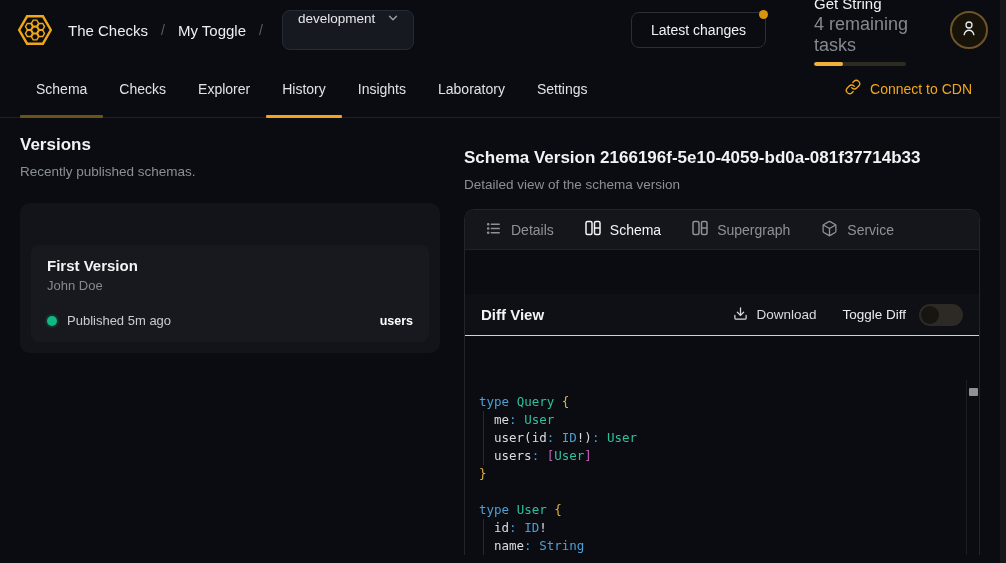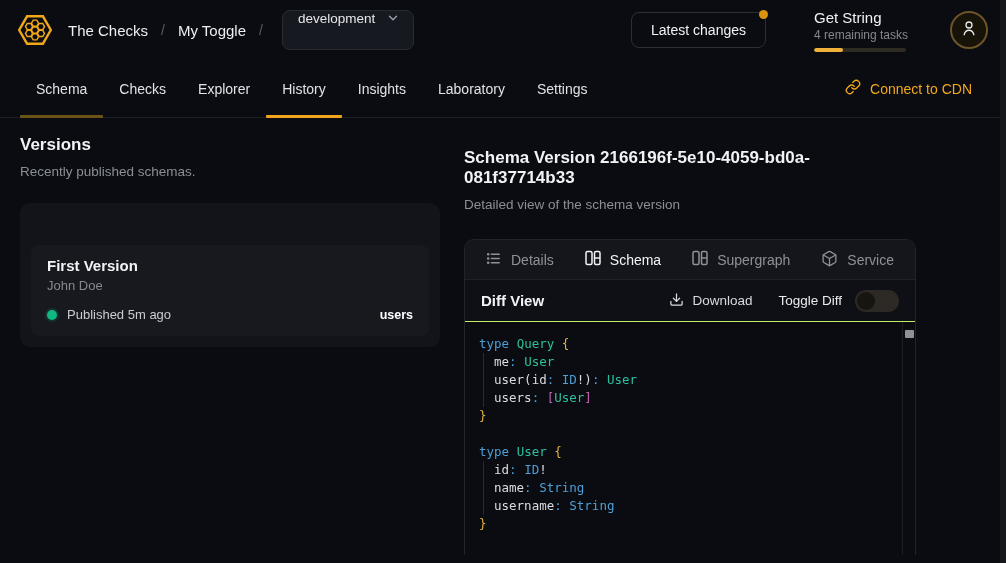--- a/index.html
+++ b/index.html
@@ -25,21 +25,21 @@
   }
   .hdr-spacer { flex:1; }
   .latest-btn {
     position:relative; height:36px; padding:0 19px;
     border:1px solid #2b2f36; border-radius:8px; background:transparent;
     color:#f1f2f4; font-size:14px; font-family:inherit; cursor:pointer;
   }
   .latest-dot { position:absolute; top:-3px; right:-3px; width:9px; height:9px; border-radius:50%; background:#d9930d; }
   .get-started { margin-left:48px; width:106px; cursor:pointer; }
   .gs-title { font-size:15px; color:#f0f1f3; line-height:17px; }
-  .gs-sub { font-size:12px; color:#84888f; margin-top:2px; }
+  .gs-sub { font-size:18px; color:#84888f; margin-top:2px; }
   .gs-bar { margin-top:6px; width:92px; height:4px; border-radius:2px; background:#2e2b22; overflow:hidden; }
   .gs-fill { height:100%; background:#f0b13a; border-radius:2px; }
   .avatar {
     margin-left:30px; width:38px; height:38px; border-radius:50%;
     border:2px solid #6d5528; background:#171309;
     display:flex; align-items:center; justify-content:center; cursor:pointer;
   }
   
   .primary-nav { display:flex; align-items:stretch; height:58px; padding-left:20px; border-bottom:1px solid #1d2026; }
   .ptab {
@@ -48,36 +48,36 @@
   }
   .ptab.section::after, .ptab.active::after {
     content:""; position:absolute; left:0; right:0; bottom:-1px; height:3px; border-radius:1px;
   }
   .ptab.section::after { background:#6b5416; }
   .ptab.active::after  { background:#f2a41f; }
   .cdn-link { margin-left:auto; margin-right:34px; display:flex; align-items:center; gap:9px; color:#f3a71c; font-size:14px; cursor:pointer; }
   
   .main { position:absolute; top:118px; left:0; right:0; bottom:0; }
   .col-left  { position:absolute; left:20px;  top:17px; width:420px; }
-  .col-right { position:absolute; left:464px; top:30px; width:452px; bottom:8px; display:flex; flex-direction:column; }
+  .col-right { position:absolute; left:464px; top:30px; width:516px; bottom:8px; display:flex; flex-direction:column; }
   .sec-title { font-size:17px; font-weight:bold; color:#f1f2f4; line-height:20px; }
   .sec-sub   { margin-top:8px; font-size:13.5px; color:#8b8f96; line-height:17px; }
   
   .versions-card { margin-top:23px; background:#121419; border-radius:10px; padding:42px 11px 11px; }
   .version-item  { background:#17191f; border-radius:8px; padding:12px 16px 14px; cursor:pointer; }
   .vi-title { font-size:15px; font-weight:600; color:#f2f3f5; }
   .vi-author { margin-top:4px; font-size:13px; color:#85898f; }
-  .vi-meta { margin-top:14px; display:flex; align-items:center;justify-content:flex-end; }
+  .vi-meta { margin-top:20px; display:flex; align-items:center;justify-content:flex-end; }
   .vi-dot { width:10px; height:10px; border-radius:50%; background:#10b981; box-shadow:0 0 0 2px rgba(16,185,129,.15); margin-right:10px; }
   .vi-status { font-size:13px; color:#c9ccd1; }
   .vi-service { margin-left:auto; font-size:12.5px; font-weight:bold; color:#ffffff; }
   
   .detail-card {
-    margin-top:26px; flex:1; display:flex; flex-direction:column; overflow:hidden;
-    border:1px solid #212429; border-bottom:none; border-radius:10px 10px 0 0;
+    margin-top:16px; flex:1; display:flex; flex-direction:column; overflow:hidden;
+    border:1px solid #212429; border-bottom:none; border-radius:10px 10px 0 0;gap:44px;
   }
   .dtabs { height:40px; background:#14161c; border-bottom:1px solid #1f2227; display:flex; align-items:center; padding:0 20px; gap:31px; flex:none; }
   .dtab { display:flex; align-items:center; gap:9px; font-size:14px; color:#8e9197; cursor:pointer; }
   .dtab.active { color:#f3f4f6; }
   .dtab svg { flex:none; }
   .diff-row { height:42px; background:#0e1015; border-bottom:1px solid #bef264; display:flex; align-items:center; padding:0 16px; flex:none; }
   .diff-title { font-size:15px; font-weight:bold; color:#f2f3f5; }
   .diff-controls { margin-left:auto; display:flex; align-items:center; gap:26px; }
   .dl-btn { display:flex; align-items:center; gap:8px; font-size:13.5px; color:#d7dade; background:none; border:none; font-family:inherit; cursor:pointer; }
   .toggle-wrap { display:flex; align-items:center; gap:13px; }

